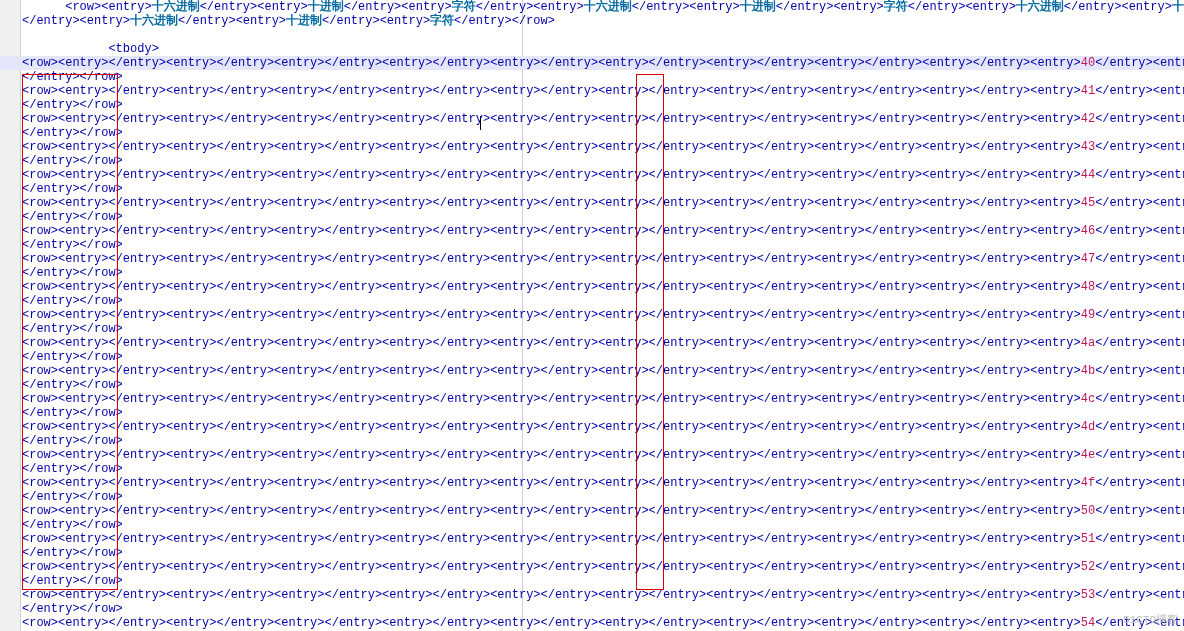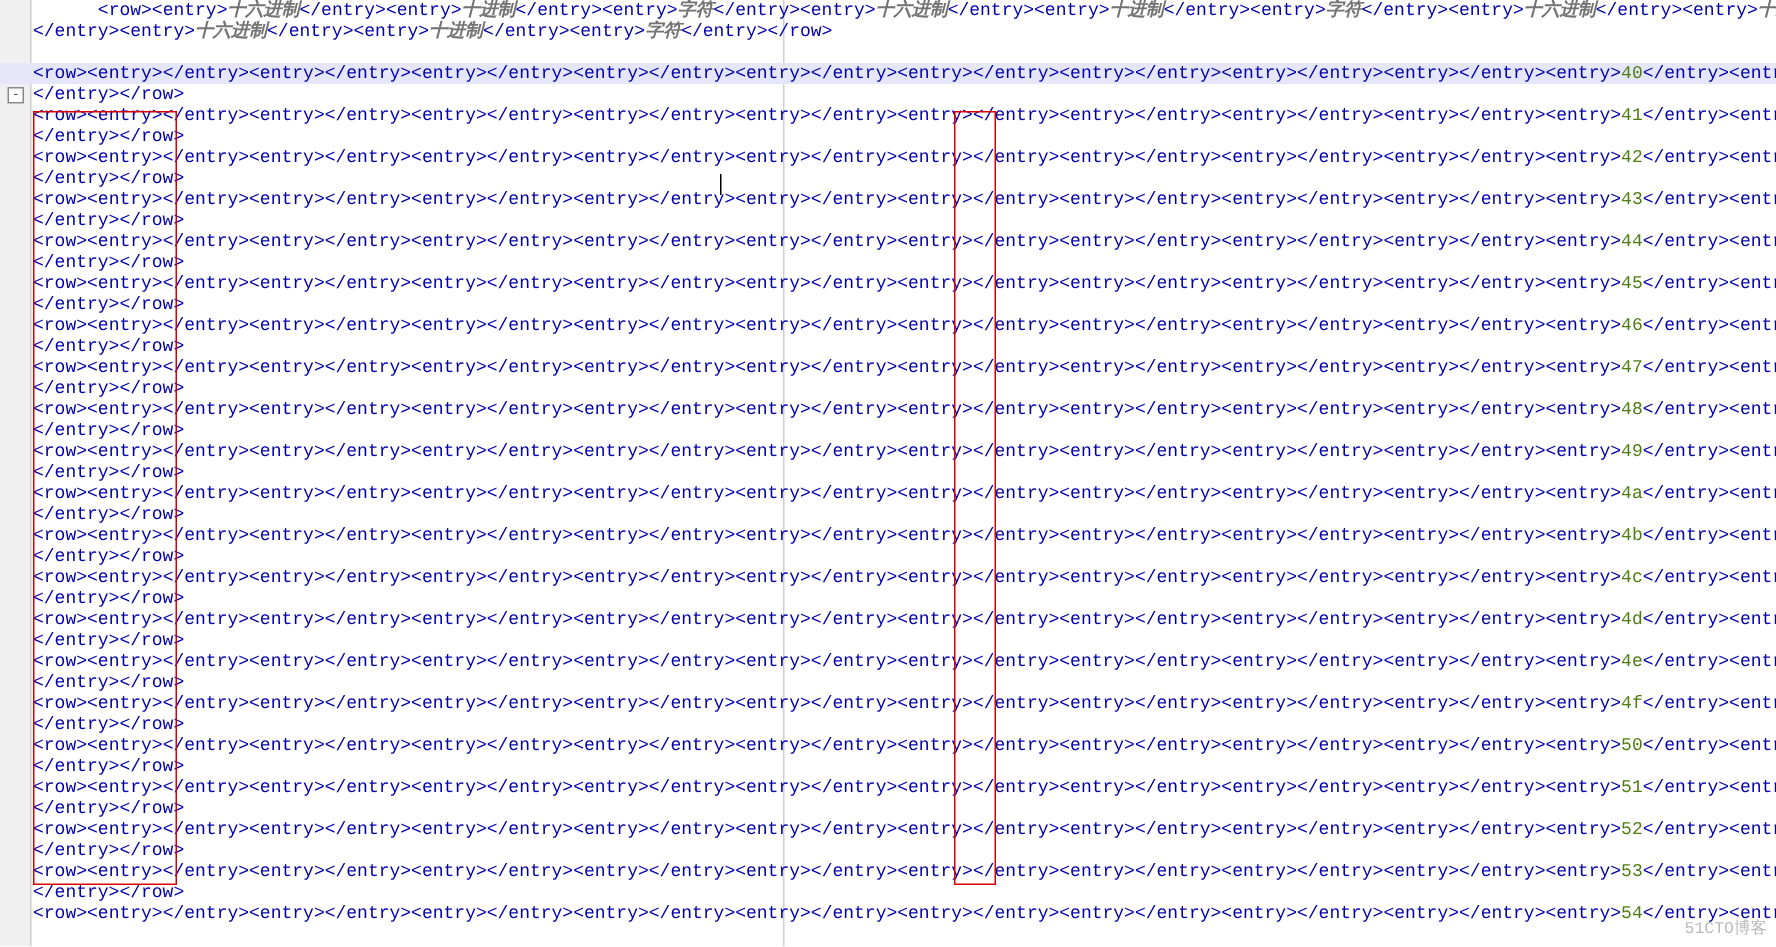--- a/index.html
+++ b/index.html
@@ -4,39 +4,40 @@
 <style>
   html,body{margin:0;padding:0;font-family:Consolas,"Courier New",monospace;font-size:12px;line-height:14px;background:#fff;color:#000;}
   .editor{position:relative;width:1184px;height:631px;overflow:hidden;}
   .gutter{position:absolute;left:0;top:0;width:20px;height:100%;background:#f0f0f0;border-right:1px solid #d0d0d0;}
   .fold{position:absolute;width:9px;height:9px;border:1px solid #888;background:#fff;left:5px;font-size:9px;line-height:9px;text-align:center;color:#555;}
   .guide{position:absolute;top:0;bottom:0;width:1px;}
   .guide.g1{left:522px;background:#c8d0d8;}
   .code{position:absolute;left:22px;top:0;right:0;}
   .line{white-space:pre;height:14px;}
   .tag{color:#0000aa;}
-  .txt{color:#737373;font-weight:bold;font-style:italic;}
-  .plain{color:#4d7c0f;}
+  .txt{color:#0369a1;font-weight:bold;}
+  .plain{color:#be185d;}
   .hl-line{background:#e6e6fa;}
   .box-red{position:absolute;border:1px solid #d80000;pointer-events:none;}
   .cursor{position:absolute;width:1px;height:14px;background:#000;}
   .watermark{position:absolute;right:6px;bottom:4px;color:#bbb;font-size:11px;}
 </style>
 </head>
 <body>
 
 <div class="editor">
   <div class="gutter">
     <div class="fold" style="top:58px;">-</div>
   </div>
   <div class="guide g1"></div>
   <div class="code" id="code">
       <div class="line">&nbsp;&nbsp;&nbsp;&nbsp;&nbsp;&nbsp;<span class="tag">&lt;row&gt;</span><span class="tag">&lt;entry&gt;</span><span class="txt">十六进制</span><span class="tag">&lt;/entry&gt;</span><span class="tag">&lt;entry&gt;</span><span class="txt">十进制</span><span class="tag">&lt;/entry&gt;</span><span class="tag">&lt;entry&gt;</span><span class="txt">字符</span><span class="tag">&lt;/entry&gt;</span><span class="tag">&lt;entry&gt;</span><span class="txt">十六进制</span><span class="tag">&lt;/entry&gt;</span><span class="tag">&lt;entry&gt;</span><span class="txt">十进制</span><span class="tag">&lt;/entry&gt;</span><span class="tag">&lt;entry&gt;</span><span class="txt">字符</span><span class="tag">&lt;/entry&gt;</span><span class="tag">&lt;entry&gt;</span><span class="txt">十六进制</span><span class="tag">&lt;/entry&gt;</span><span class="tag">&lt;entry&gt;</span><span class="txt">十进制</span></div>
       <div class="line"><span class="tag">&lt;/entry&gt;</span><span class="tag">&lt;entry&gt;</span><span class="txt">十六进制</span><span class="tag">&lt;/entry&gt;</span><span class="tag">&lt;entry&gt;</span><span class="txt">十进制</span><span class="tag">&lt;/entry&gt;</span><span class="tag">&lt;entry&gt;</span><span class="txt">字符</span><span class="tag">&lt;/entry&gt;</span><span class="tag">&lt;/row&gt;</span></div>
       <div class="line"></div>
+      <div class="line">&nbsp;&nbsp;&nbsp;&nbsp;&nbsp;&nbsp;&nbsp;&nbsp;&nbsp;&nbsp;&nbsp;&nbsp;<span class="tag">&lt;tbody&gt;</span></div>
       <div class="line hl-line" style="background: rgb(230, 230, 250); margin-left: -22px; padding-left: 22px; width: 1184px;"><span class="tag">&lt;row&gt;</span><span class="tag">&lt;entry&gt;</span><span class="tag">&lt;/entry&gt;</span><span class="tag">&lt;entry&gt;</span><span class="tag">&lt;/entry&gt;</span><span class="tag">&lt;entry&gt;</span><span class="tag">&lt;/entry&gt;</span><span class="tag">&lt;entry&gt;</span><span class="tag">&lt;/entry&gt;</span><span class="tag">&lt;entry&gt;</span><span class="tag">&lt;/entry&gt;</span><span class="tag">&lt;entry&gt;</span><span class="tag">&lt;/entry&gt;</span><span class="tag">&lt;entry&gt;</span><span class="tag">&lt;/entry&gt;</span><span class="tag">&lt;entry&gt;</span><span class="tag">&lt;/entry&gt;</span><span class="tag">&lt;entry&gt;</span><span class="tag">&lt;/entry&gt;</span><span class="tag">&lt;entry&gt;</span><span class="plain">40</span><span class="tag">&lt;/entry&gt;</span><span class="tag">&lt;entry&gt;</span></div>
       <div class="line"><span class="tag">&lt;/entry&gt;&lt;/row&gt;</span></div>
       <div class="line"><span class="tag">&lt;row&gt;</span><span class="tag">&lt;entry&gt;</span><span class="tag">&lt;/entry&gt;</span><span class="tag">&lt;entry&gt;</span><span class="tag">&lt;/entry&gt;</span><span class="tag">&lt;entry&gt;</span><span class="tag">&lt;/entry&gt;</span><span class="tag">&lt;entry&gt;</span><span class="tag">&lt;/entry&gt;</span><span class="tag">&lt;entry&gt;</span><span class="tag">&lt;/entry&gt;</span><span class="tag">&lt;entry&gt;</span><span class="tag">&lt;/entry&gt;</span><span class="tag">&lt;entry&gt;</span><span class="tag">&lt;/entry&gt;</span><span class="tag">&lt;entry&gt;</span><span class="tag">&lt;/entry&gt;</span><span class="tag">&lt;entry&gt;</span><span class="tag">&lt;/entry&gt;</span><span class="tag">&lt;entry&gt;</span><span class="plain">41</span><span class="tag">&lt;/entry&gt;</span><span class="tag">&lt;entry&gt;</span></div>
       <div class="line"><span class="tag">&lt;/entry&gt;&lt;/row&gt;</span></div>
       <div class="line"><span class="tag">&lt;row&gt;</span><span class="tag">&lt;entry&gt;</span><span class="tag">&lt;/entry&gt;</span><span class="tag">&lt;entry&gt;</span><span class="tag">&lt;/entry&gt;</span><span class="tag">&lt;entry&gt;</span><span class="tag">&lt;/entry&gt;</span><span class="tag">&lt;entry&gt;</span><span class="tag">&lt;/entry&gt;</span><span class="tag">&lt;entry&gt;</span><span class="tag">&lt;/entry&gt;</span><span class="tag">&lt;entry&gt;</span><span class="tag">&lt;/entry&gt;</span><span class="tag">&lt;entry&gt;</span><span class="tag">&lt;/entry&gt;</span><span class="tag">&lt;entry&gt;</span><span class="tag">&lt;/entry&gt;</span><span class="tag">&lt;entry&gt;</span><span class="tag">&lt;/entry&gt;</span><span class="tag">&lt;entry&gt;</span><span class="plain">42</span><span class="tag">&lt;/entry&gt;</span><span class="tag">&lt;entry&gt;</span></div>
       <div class="line"><span class="tag">&lt;/entry&gt;&lt;/row&gt;</span></div>
       <div class="line"><span class="tag">&lt;row&gt;</span><span class="tag">&lt;entry&gt;</span><span class="tag">&lt;/entry&gt;</span><span class="tag">&lt;entry&gt;</span><span class="tag">&lt;/entry&gt;</span><span class="tag">&lt;entry&gt;</span><span class="tag">&lt;/entry&gt;</span><span class="tag">&lt;entry&gt;</span><span class="tag">&lt;/entry&gt;</span><span class="tag">&lt;entry&gt;</span><span class="tag">&lt;/entry&gt;</span><span class="tag">&lt;entry&gt;</span><span class="tag">&lt;/entry&gt;</span><span class="tag">&lt;entry&gt;</span><span class="tag">&lt;/entry&gt;</span><span class="tag">&lt;entry&gt;</span><span class="tag">&lt;/entry&gt;</span><span class="tag">&lt;entry&gt;</span><span class="tag">&lt;/entry&gt;</span><span class="tag">&lt;entry&gt;</span><span class="plain">43</span><span class="tag">&lt;/entry&gt;</span><span class="tag">&lt;entry&gt;</span></div>
       <div class="line"><span class="tag">&lt;/entry&gt;&lt;/row&gt;</span></div>
       <div class="line"><span class="tag">&lt;row&gt;</span><span class="tag">&lt;entry&gt;</span><span class="tag">&lt;/entry&gt;</span><span class="tag">&lt;entry&gt;</span><span class="tag">&lt;/entry&gt;</span><span class="tag">&lt;entry&gt;</span><span class="tag">&lt;/entry&gt;</span><span class="tag">&lt;entry&gt;</span><span class="tag">&lt;/entry&gt;</span><span class="tag">&lt;entry&gt;</span><span class="tag">&lt;/entry&gt;</span><span class="tag">&lt;entry&gt;</span><span class="tag">&lt;/entry&gt;</span><span class="tag">&lt;entry&gt;</span><span class="tag">&lt;/entry&gt;</span><span class="tag">&lt;entry&gt;</span><span class="tag">&lt;/entry&gt;</span><span class="tag">&lt;entry&gt;</span><span class="tag">&lt;/entry&gt;</span><span class="tag">&lt;entry&gt;</span><span class="plain">44</span><span class="tag">&lt;/entry&gt;</span><span class="tag">&lt;entry&gt;</span></div>
       <div class="line"><span class="tag">&lt;/entry&gt;&lt;/row&gt;</span></div>

